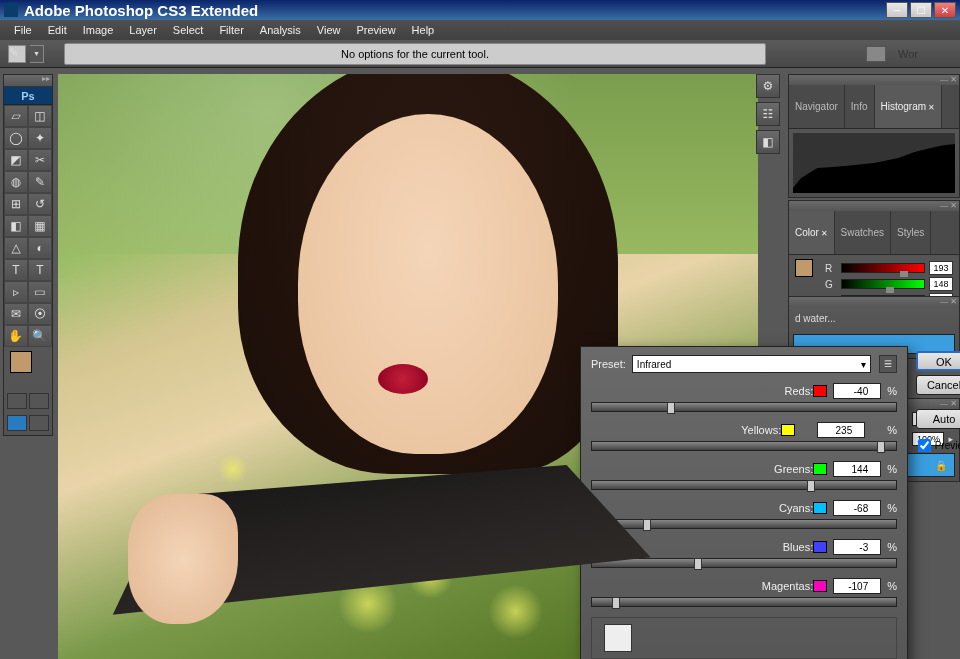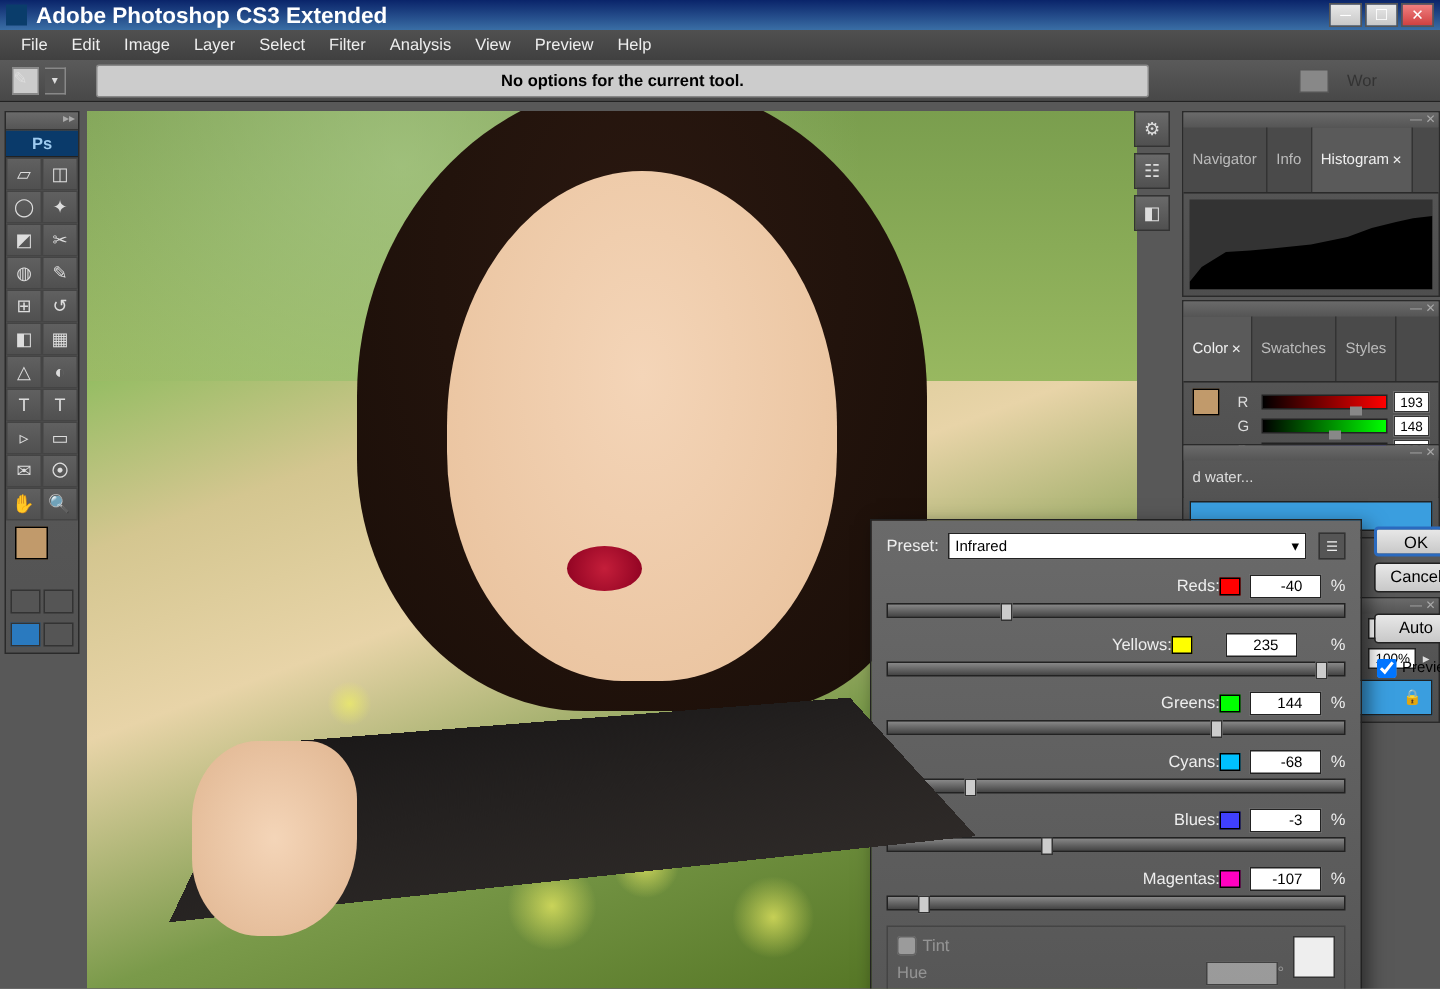--- a/index.html
+++ b/index.html
@@ -14,21 +14,21 @@
 .win-btn.close-b { background: linear-gradient(#f08080,#d04040); color:white;}
 
 
 .menubar { height: 20px; background: linear-gradient(#505050,#404040); display: flex; align-items:center; color: #eee; padding: 0 6px; }
 .menubar span { padding: 0 8px; cursor:pointer; font-size: 11px; }
 
 
 .options-bar { height: 28px; background: linear-gradient(#5a5a5a,#484848); border-bottom:1px solid #222; display:flex; align-items:center; padding:0 8px; color:#ddd; }
 .options-bar .tool-icon { width:18px; height:18px; border:1px solid #888; background:#ccc; margin-right:4px;}
 .options-bar .dropdown-arrow { width:14px; height:18px; background:#555; border:1px solid #888; border-left:none; display:flex; align-items:center;justify-content:center; font-size:8px;}
-.options-text { flex:1; text-align:center; font-size:11px; color:#333; background:#ccc; margin:0 100px 0 20px; padding:4px 0; border:1px solid #888; border-radius:2px;font-weight:bold;}
+.options-text { flex:1; text-align:center; font-size:11px; color:#333; background:#ccc; margin:0 100px 0 20px; padding:4px 0; border:1px solid #888; border-radius:2px;}
 .options-text-inner { color:#000; }
 .wor-box { width:60px; color:#333; text-align:left; padding-left:6px;}
 .small-icon { width:20px;height:16px;background:#888;border:1px solid #555;margin-right:6px;}
 
 
 .main { position:absolute; top:68px; bottom:0; left:0; right:0; background:#585858; }
 
 
 .tools-palette { position:absolute; left:3px; top:6px; width:50px; background:linear-gradient(#626262,#525252); border:1px solid #2a2a2a; }
 .tools-header { height:12px; background:linear-gradient(#6a6a6a,#555); border-bottom:1px solid #333; position:relative;}
@@ -373,33 +373,20 @@
                 <span>%</span>
               </span>
             </div>
             <div class="ch-slider">
               <div class="thumb" style="left:8%;"></div>
             </div>
           </div>
         </div>
       <div class="tint-group disabled">
         <div style="display:flex;align-items:flex-start;">
-          <div style="flex:1;">
-            <label style="display:flex;align-items:center;gap:4px;">
-              <input type="checkbox" style="">
-              <span class="lbl2">Tint</span>
-            </label>
-            <div style="display:flex;align-items:center;margin-top:4px;">
-              <span class="lbl2" style="width:56px;">Hue</span>
-              <div style="flex:1;"></div>
-              <input class="num-input" disabled="" style="">
-              <span class="lbl2">°</span>
-            </div>
-
-          </div>
           <div class="tint-sw"></div>
         </div>
       </div>
     </div>
     <div class="side-btns">
       <div class="ps-btn primary">OK</div>
       <div class="ps-btn">Cancel</div>
       <div style="height:6px;"></div>
       <div class="ps-btn">Auto</div>
       <div class="prev-row">

